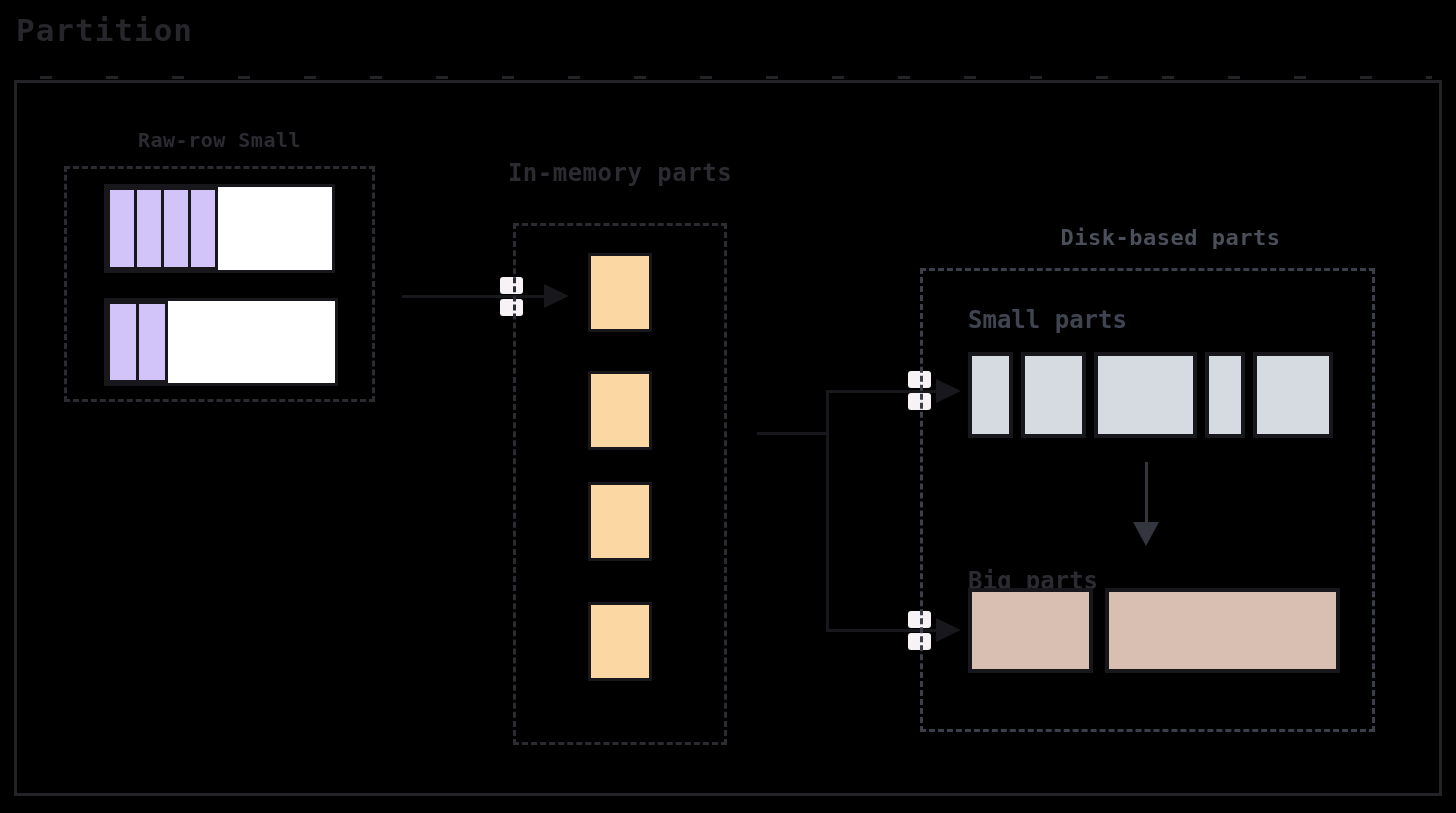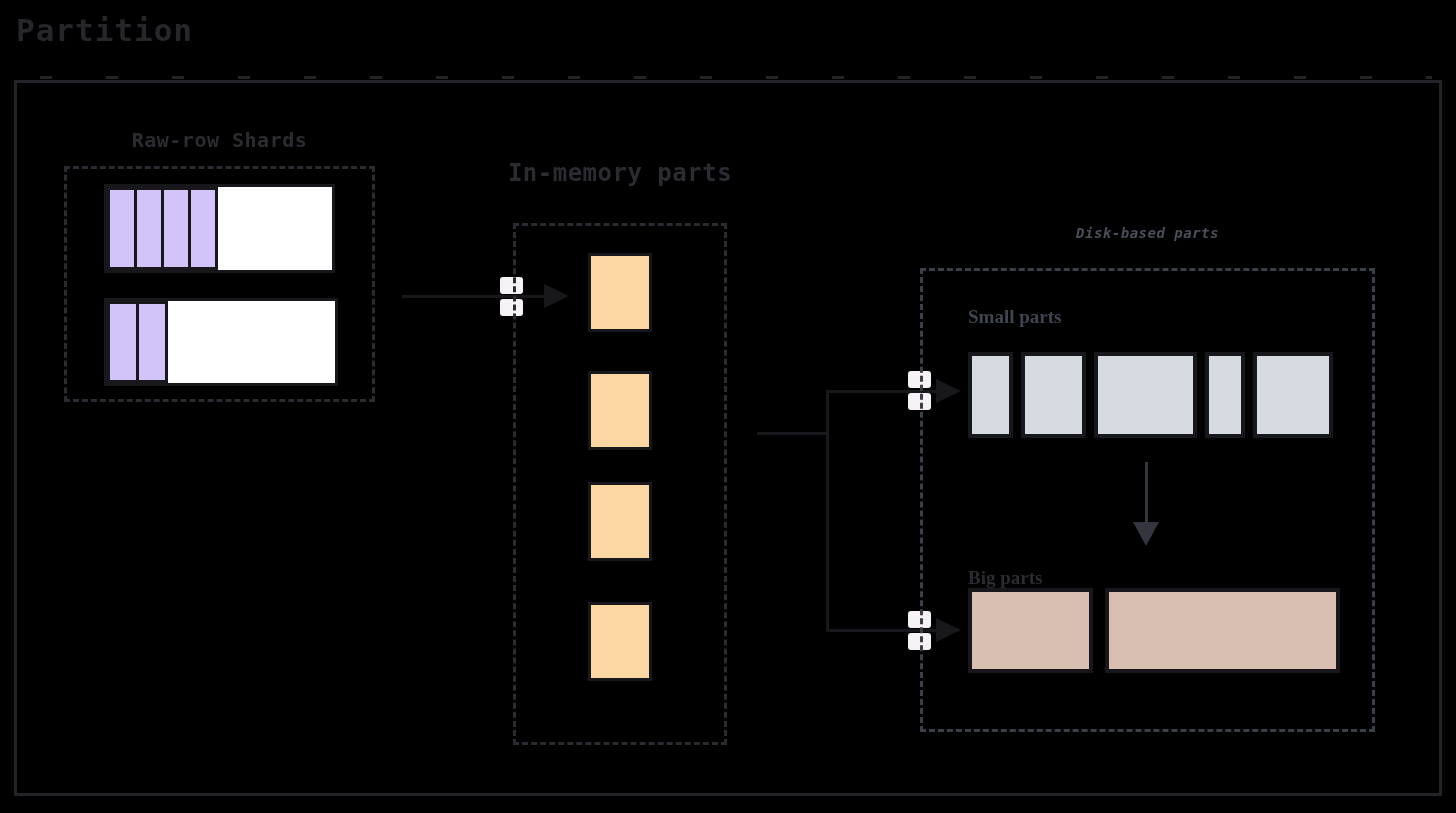--- a/index.html
+++ b/index.html
@@ -16,22 +16,22 @@
 
   
   #frame-ticks{left:40px;top:76px;width:1392px;height:3px;
     background:repeating-linear-gradient(to right,var(--frame-stroke,#232328) 0 12px,transparent 12px 66px);}
   #outer-frame{left:14px;top:80px;width:1428px;height:716px;border:3px solid var(--frame-stroke,#232328);}
 
   
   .grp-label{display:flex;justify-content:center;white-space:nowrap;letter-spacing:.5px;}
   #shards-label{left:64px;top:128px;width:311px;font-size:20px;color:var(--label-dark,#2b2b31);}
   #mem-label{left:513px;top:159px;width:214px;font-size:24px;color:var(--label-dark,#2b2b31);}
-  #disk-label{left:920px;top:225px;width:455px;font-size:14px;color:var(--label-gray,#4a4f5a);font-style:italic;}
-  .sub-label{font-size:19px;white-space:nowrap;font-family:Liberation Serif, serif;}
+  #disk-label{left:943px;top:225px;width:455px;font-size:22px;color:var(--label-gray,#4a4f5a);}
+  .sub-label{font-size:24px;white-space:nowrap;}
   #small-label{left:968px;top:306px;color:var(--label-mid,#3f4450);}
   #big-label{left:968px;top:546px;color:var(--label-dark,#2b2b31);margin-top:21px;}
 
   
   .dashed-box{border:3px dashed var(--label-dark,#2b2b31);}
   #shards-box{left:64px;top:166px;width:311px;height:236px;}
   #mem-box{left:513px;top:223px;width:214px;height:522px;}
   #disk-box{left:920px;top:268px;width:455px;height:464px;border-color:var(--disk-stroke,#3a3f49);}
 
   
@@ -82,21 +82,21 @@
   #big-row .part{background:var(--tan,#d8bfb2);}
 </style>
 </head>
 <body>
 
 <div class="abs" id="title">Partition</div>
 
 <div class="abs" id="frame-ticks"></div>
 <div class="abs" id="outer-frame"></div>
 
-<div class="abs grp-label" id="shards-label">Raw-row Shards</div>
+<div class="abs grp-label" id="shards-label">Raw-row Small</div>
 <div class="abs dashed-box" id="shards-box"></div>
 <div class="abs shard" id="shard1">
     <div class="segment" style="width: 30px;"></div>
     <div class="segment" style="width: 30px;"></div>
     <div class="segment" style="width: 30px;"></div>
     <div class="segment" style="width: 30px;"></div>
   </div>
 <div class="abs shard" id="shard2">
     <div class="segment" style="width: 32px;"></div>
     <div class="segment" style="width: 32px;"></div>

